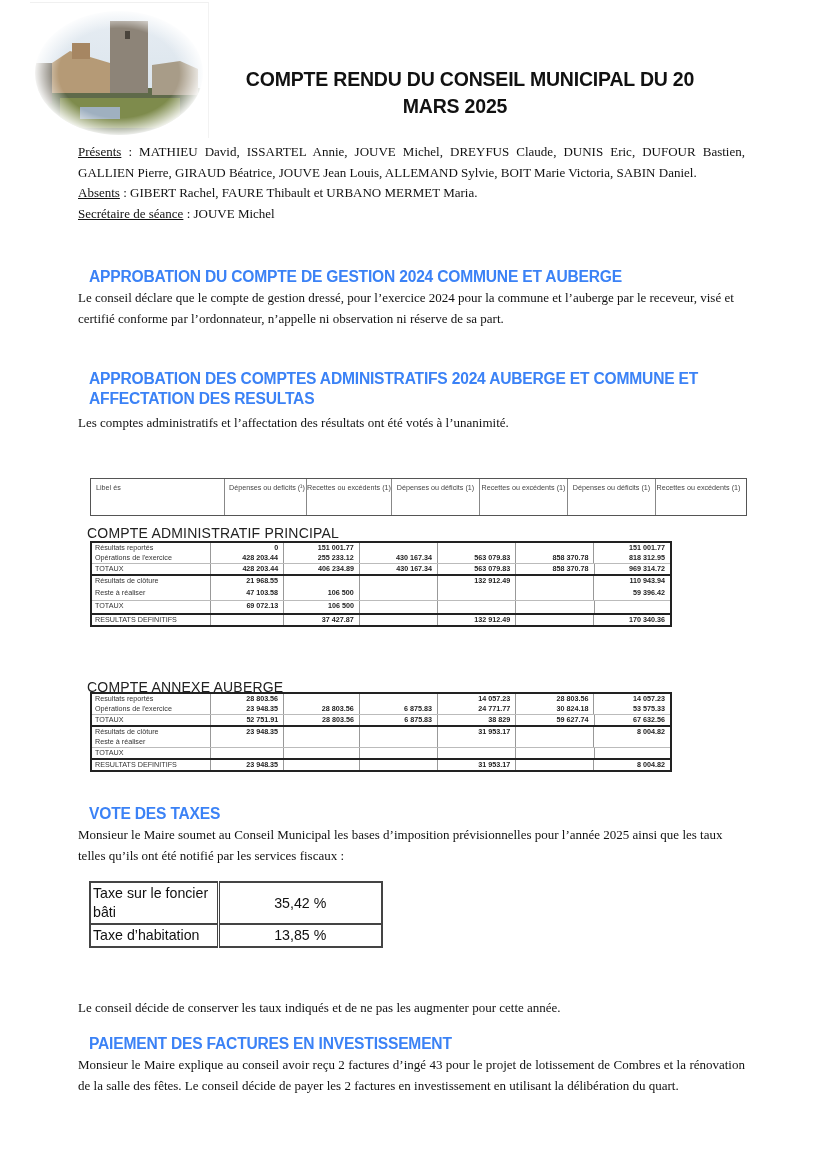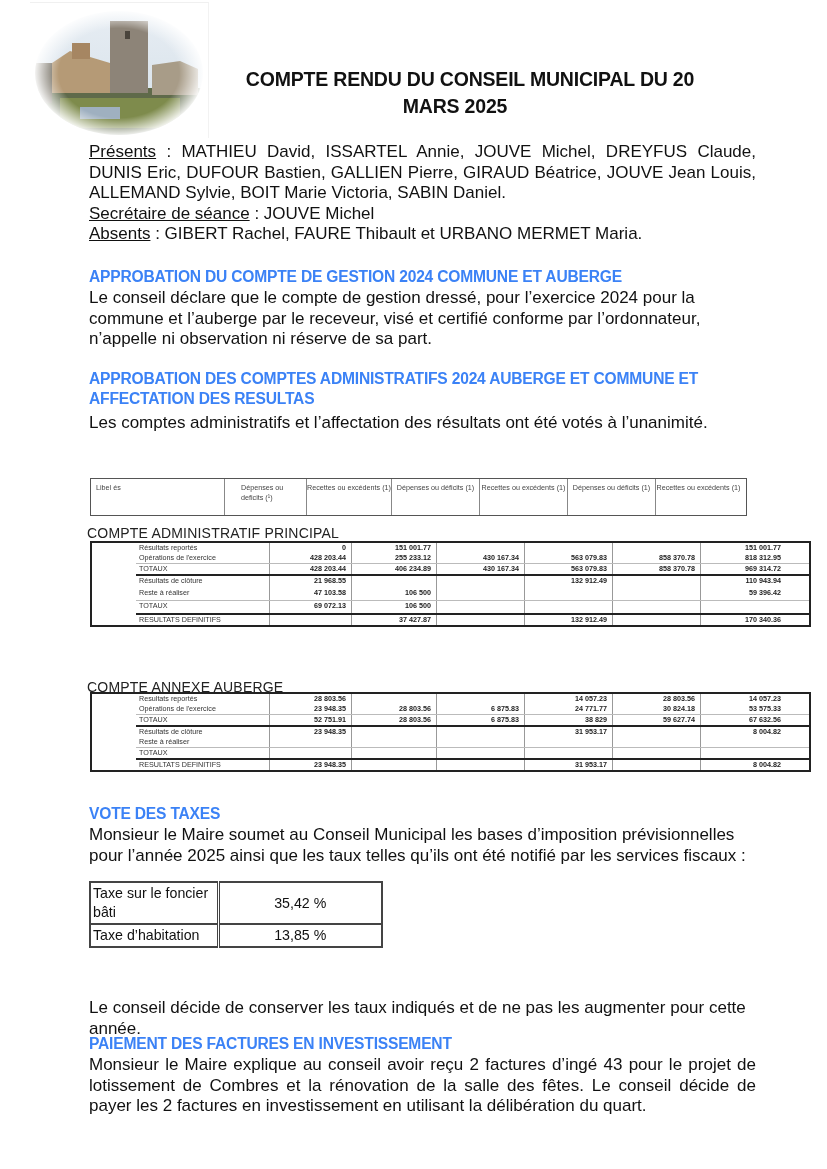--- a/index.html
+++ b/index.html
@@ -5,40 +5,40 @@
   html, body { margin: 0; padding: 0; background: #ffffff; }
   body { width: 827px; height: 1169px; position: relative; overflow: hidden;
          font-family: "Liberation Sans", sans-serif; color: #111; }
   .logo { position: absolute; left: 30px; top: 2px; width: 178px; height: 135px;
           border-right: 1px solid #f2f2f2; border-top: 1px solid #f0f0f0; }
   .logo svg { position: absolute; left: 0; top: 0; }
   .title { position: absolute; left: 210px; top: 66px; width: 520px; text-align: center;
            font-weight: bold; font-size: 19.5px; line-height: 27px; letter-spacing: -0.2px; }
   .title .l1 { display:block; }
   .title .l2 { display:block; padding-right: 30px; }
-  .body-text { position: absolute; left: 89px; width: 667px; font-size: 17px; line-height: 20.5px; }
+  .body-text { position: absolute; left: 78px; width: 667px; font-size: 13px; line-height: 20.5px; font-family: Liberation Serif, serif; }
   .just { text-align: justify; }
   .u { text-decoration: underline; }
   .h { position: absolute; left: 89px; width: 680px; color: #3b82f6; font-weight: bold;
        font-size: 15.6px; line-height: 20px; letter-spacing: -0.2px; }
   
   .fin { position: absolute; left: 87px; top: 452px; width: 662px; height: 345px;
          font-size: 7.2px; color: #333; }
   .grp { position: absolute; left: 3px; top: 6px; width: 655px; height: 12px; border: 1px solid #555;
          display: flex; }
   .grp div { border-left: 1px solid #777; text-align: center; line-height: 12px; color: #444; }
   .grp .c0 { width: 133px; border-left: none; }
   .grp .c1 { width: 167px; } .grp .c2 { width: 176px; } .grp .c3 { width: 176px; }
   .hdr { position: absolute; left: 3px; top: 26px; width: 655px; height: 36px; border: 1px solid #555; display: flex; }
   .hdr div { border-left: 1px solid #888; text-align: center; line-height: 10px; padding-top: 4px; color: #444; box-sizing: border-box; }
   .hdr .c0 { width: 133px; border-left: none; text-align: left; padding-left: 5px; }
   .hdr .cx { width: 82px; } .hdr .cy { width: 88px; }
-  .hdr .c1 { text-align:left; padding-left:16px; }
+  .hdr .c1 { text-align:left; padding-left:4px; }
   .secttl { position: absolute; width: 662px; text-align: left; font-weight: normal; font-size: 14px; color: #222; letter-spacing: 0.2px; }
-  .block { position: absolute; left: 3px; width: 721px; border: 2px solid #222; box-sizing: border-box; padding-left: 44px; }
+  .block { position: absolute; left: 3px; width: 582px; border: 2px solid #222; box-sizing: border-box; }
   .row { display: flex; height: 10px; line-height: 10px; }
   .row div { box-sizing: border-box; padding-right: 5px; text-align: right; border-left: 1px solid #999; white-space: nowrap; }
   .row div.lab { width: 133px; text-align: left; padding-left: 3px; border-left: none; }
   .row div.lab.tot { padding-right: 8px; }
   .row .v1 { width: 82px; } .row .v2 { width: 85px; } .row .v3 { width: 88px; }
   .row .v4 { width: 88px; } .row .v5 { width: 88px; } .row .v6 { width: 86px; }
   .bold-num { font-weight: bold; color: #222; }
   .sep { border-top: 2px solid #222; }
   .thin { border-top: 1px solid #bbb; }
   
@@ -81,22 +81,22 @@
   </svg>
 </div>
 
 <div class="title">
   <span class="l1">COMPTE RENDU DU CONSEIL MUNICIPAL DU 20</span>
   <span class="l2">MARS 2025</span>
 </div>
 
 <div class="body-text just" style="top:142px;">
   <div><span class="u">Présents</span><span> : MATHIEU David, ISSARTEL Annie, JOUVE Michel, DREYFUS Claude, DUNIS Eric, DUFOUR Bastien, GALLIEN Pierre, GIRAUD Béatrice, JOUVE Jean Louis, ALLEMAND Sylvie, BOIT Marie Victoria, SABIN Daniel.</span></div>
+  <div><span class="u">Absents</span><span> : GIBERT Rachel, FAURE Thibault et URBANO MERMET Maria.</span></div>
   <div><span class="u">Secrétaire de séance</span><span> : JOUVE Michel</span></div>
-  <div><span class="u">Absents</span><span> : GIBERT Rachel, FAURE Thibault et URBANO MERMET Maria.</span></div>
 </div>
 
 <div class="h" style="top:267px;">APPROBATION DU COMPTE DE GESTION 2024 COMMUNE ET AUBERGE</div>
 <div class="body-text" style="top:288px; width:672px;">Le conseil déclare que le compte de gestion dressé, pour l’exercice 2024 pour la commune et l’auberge par le receveur, visé et certifié conforme par l’ordonnateur, n’appelle  ni observation ni réserve de sa part.</div>
 
 <div class="h" style="top:369px; width:672px;">APPROBATION DES COMPTES ADMINISTRATIFS 2024 AUBERGE ET COMMUNE ET AFFECTATION DES RESULTAS</div>
 <div class="body-text" style="top:413px;">Les comptes administratifs et l’affectation des résultats ont été votés à l’unanimité.</div>
 
 <div class="fin">
   <div class="hdr">

